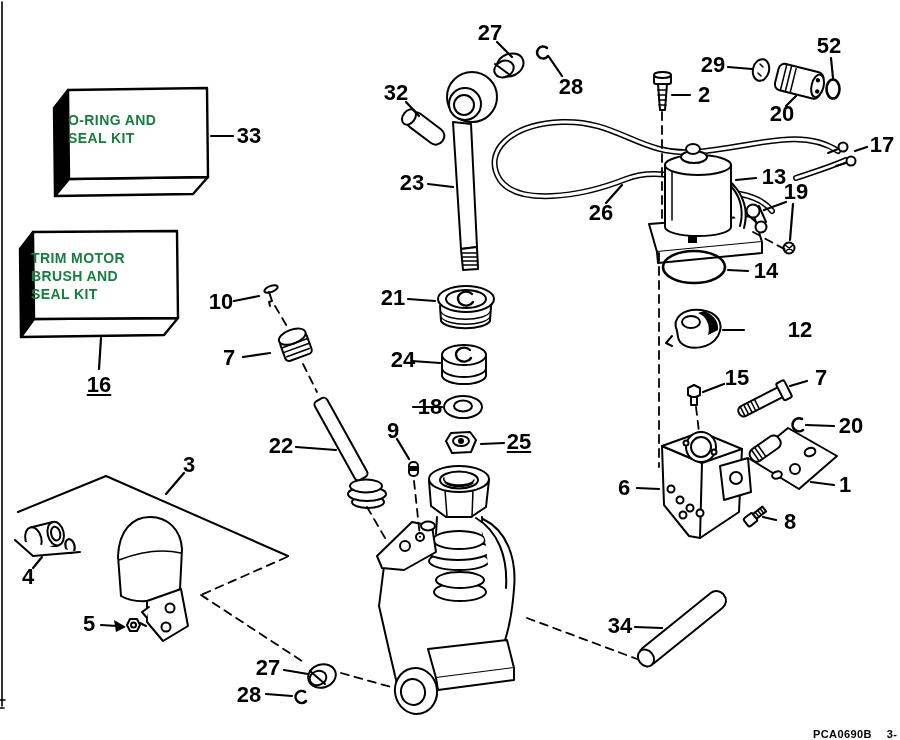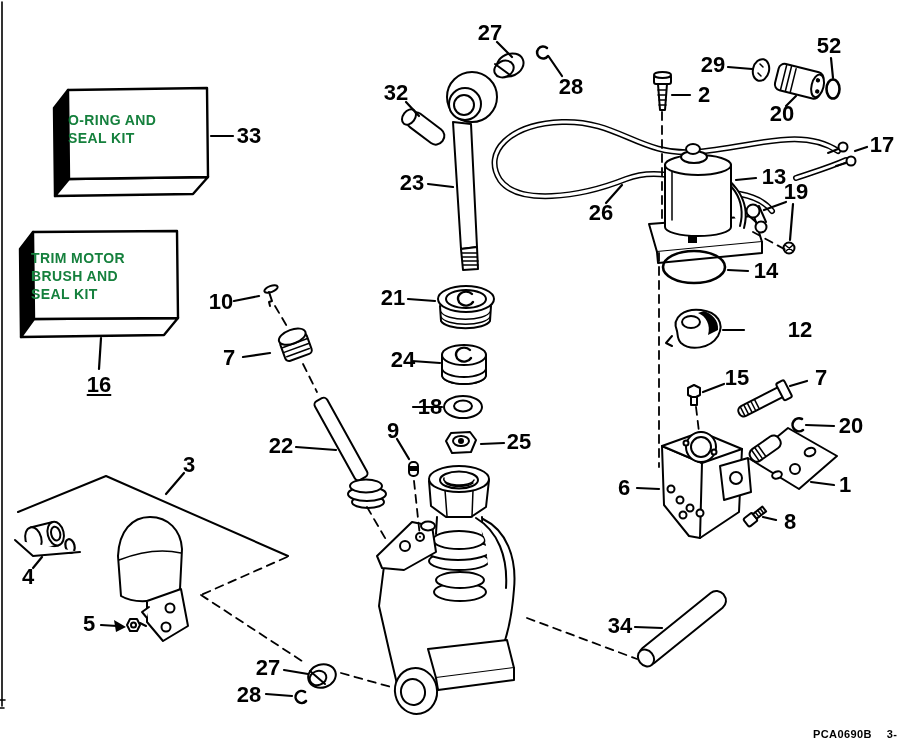--- a/index.html
+++ b/index.html
@@ -384,21 +384,21 @@
         <div class="callout" style="left: 221px; top: 302px;">10</div>
         <div class="callout" style="left: 760px; top: 330px; margin-left: 40px;">12</div>
         <div class="callout" style="left: 229px; top: 358px;">7</div>
         <div class="callout" style="left: 403px; top: 360px;">24</div>
         <div class="callout" style="left: 737px; top: 378px;">15</div>
         <div class="callout" style="left: 821px; top: 378px;">7</div>
         <div class="callout" style="left: 99px; top: 385px; text-decoration: underline;">16</div>
         <div class="callout" style="left: 399px; top: 407px; margin-left: 31px;">18</div>
         <div class="callout" style="left: 851px; top: 426px;">20</div>
         <div class="callout" style="left: 393px; top: 431px;">9</div>
-        <div class="callout" style="left: 519px; top: 442px;">25</div>
+        <div class="callout" style="left: 519px; top: 442px; text-decoration: underline;">25</div>
         <div class="callout" style="left: 281px; top: 446px;">22</div>
         <div class="callout" style="left: 189px; top: 465px;">3</div>
         <div class="callout" style="left: 624px; top: 488px;">6</div>
         <div class="callout" style="left: 845px; top: 485px;">1</div>
         <div class="callout" style="left: 790px; top: 522px;">8</div>
         <div class="callout" style="left: 28px; top: 577px;">4</div>
         <div class="callout" style="left: 89px; top: 624px;">5</div>
         <div class="callout" style="left: 620px; top: 626px;">34</div>
         <div class="callout" style="left: 268px; top: 668px;">27</div>
         <div class="callout" style="left: 249px; top: 695px;">28</div>

